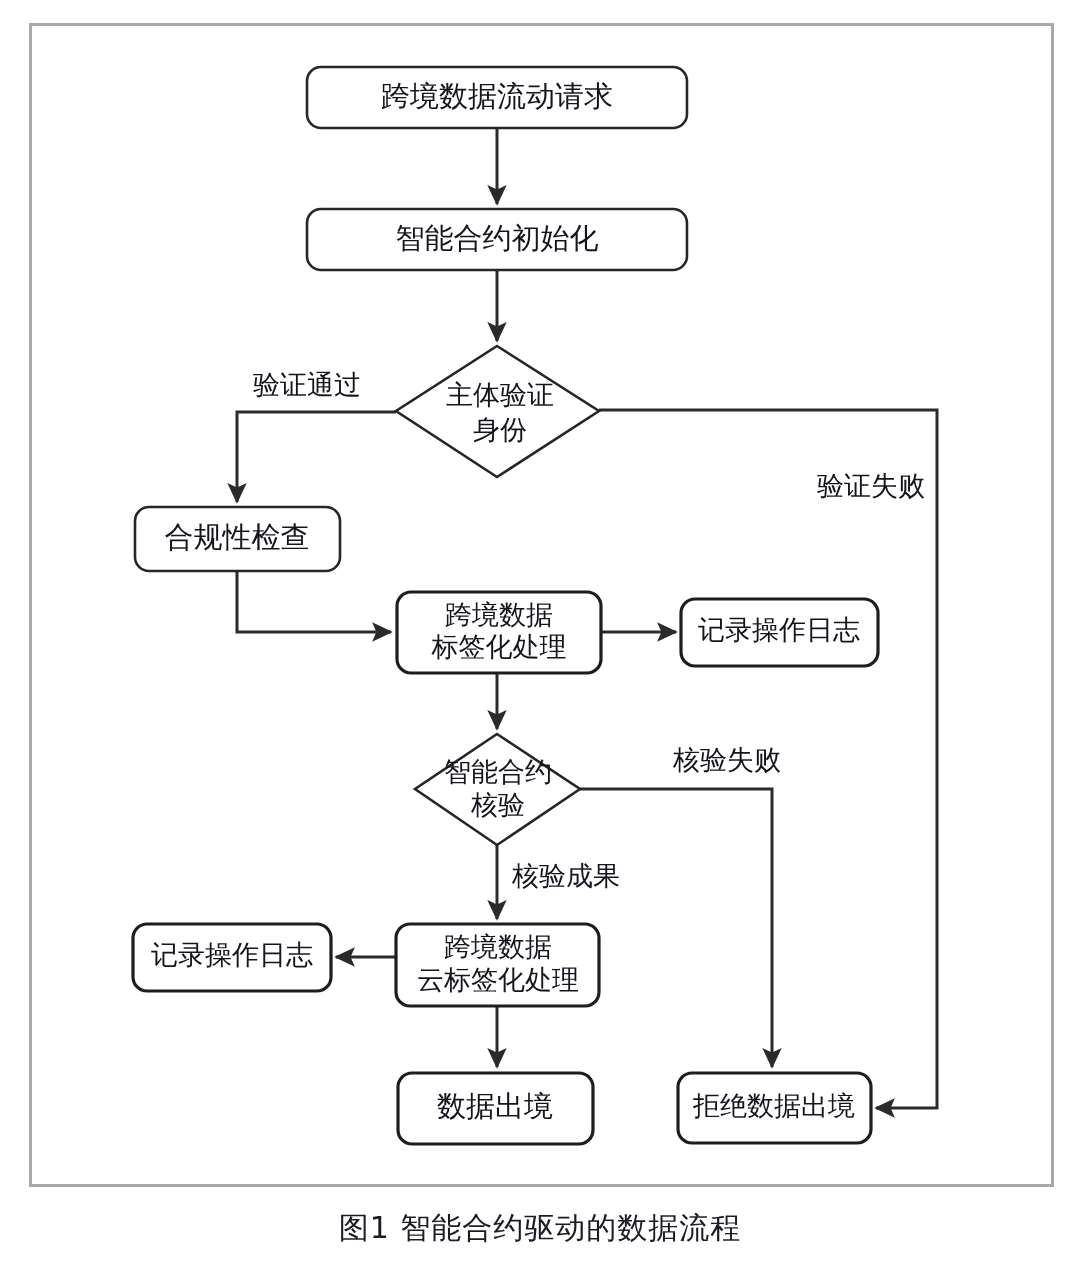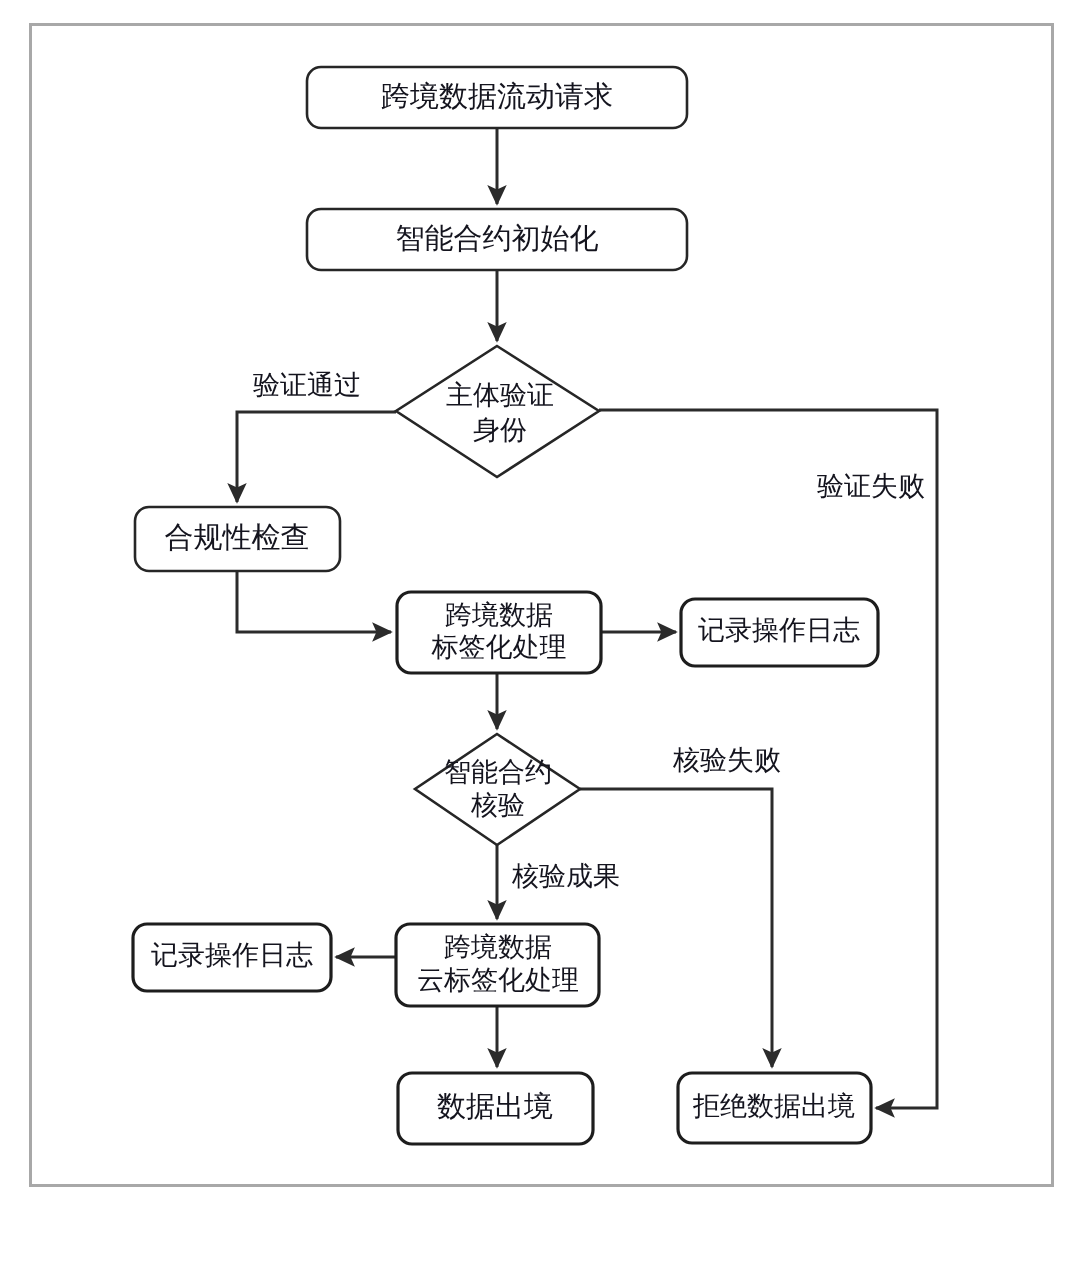--- a/index.html
+++ b/index.html
@@ -176,14 +176,15 @@
       <rect class="node-box" x="678" y="1073" width="193" height="70" rx="14" ry="14"></rect>
       <text class="node-label size-md" x="774" y="1109">拒绝数据出境</text>
     </g>
 
     <text class="edge-label" x="307" y="388">验证通过</text>
     <text class="edge-label" x="871" y="489">验证失败</text>
     <text class="edge-label" x="727" y="763">核验失败</text>
     <text class="edge-label" x="566" y="879">核验成果</text>
   </svg>
 
+  <div class="caption-text">图1  智能合约驱动的数据流程</div>
 
 </div>
 
 </body></html>

